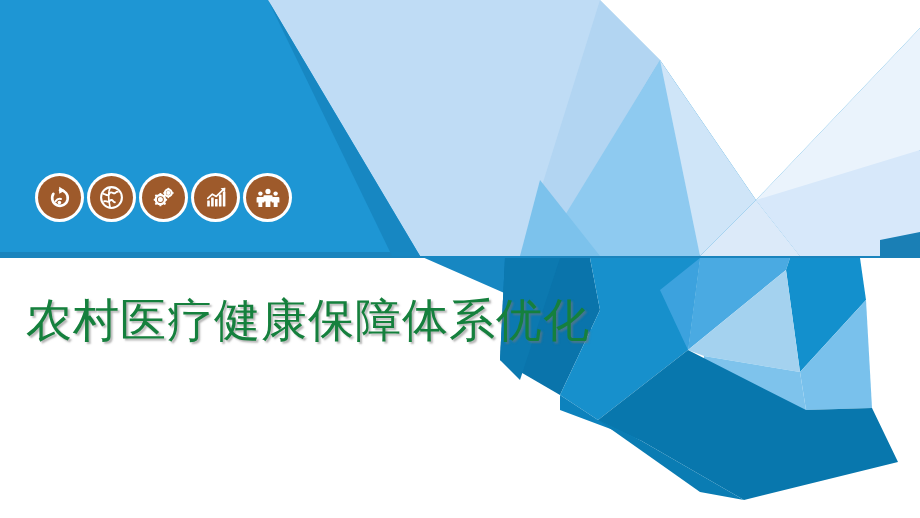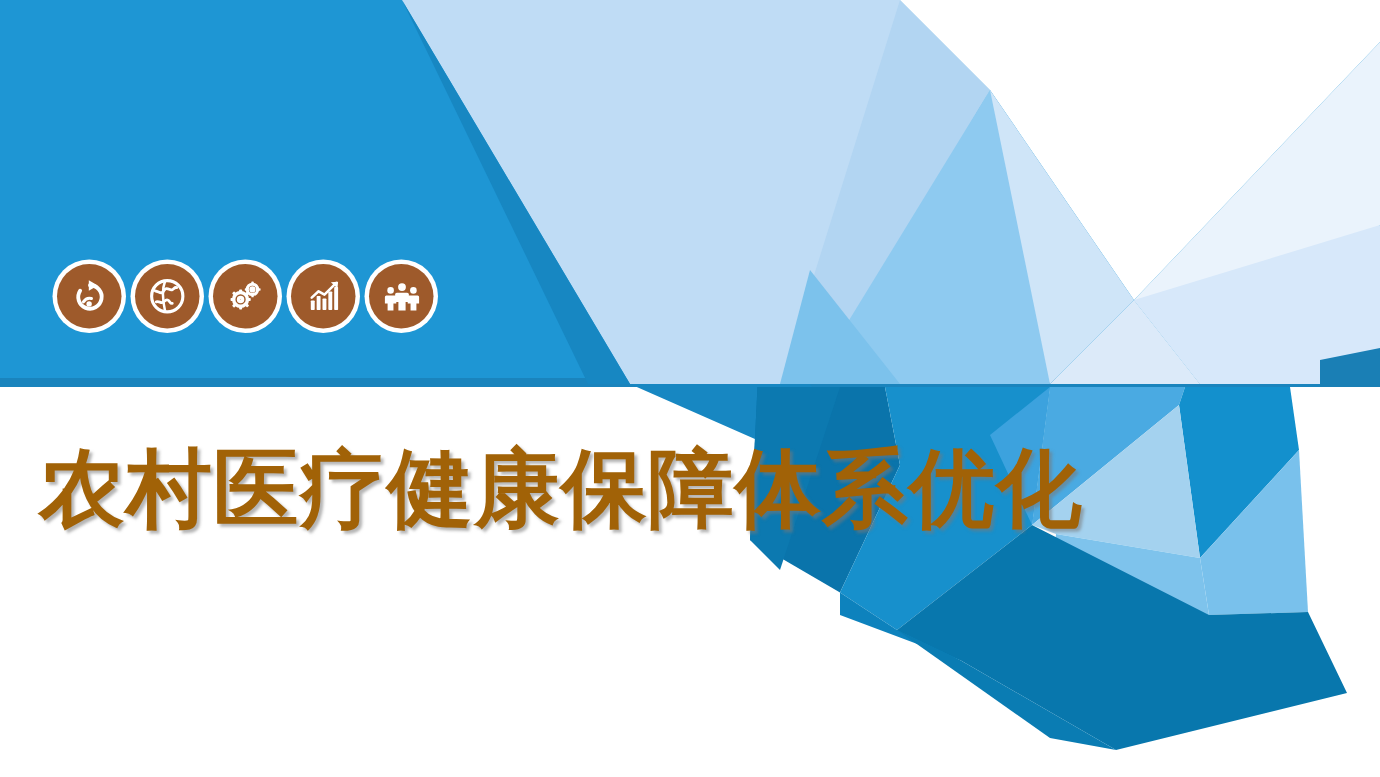--- a/index.html
+++ b/index.html
@@ -67,23 +67,23 @@
   }
   .icon-badge svg {
     display: block;
   }
 
   
   #main-title {
     position: absolute;
     left: 26px;
     top: 294px;
-    font-size: 57px;
-    font-weight: bold;
-    color: #a16207;
+    font-size: 46px;
+    font-weight: normal;
+    color: #15803d;
     letter-spacing: 1px;
     line-height: 1.15;
     white-space: nowrap;
     text-shadow: 2px 2px 2px rgba(120,120,120,0.55);
   }
 </style>
 </head>
 <body>
 
 <div id="slide">

